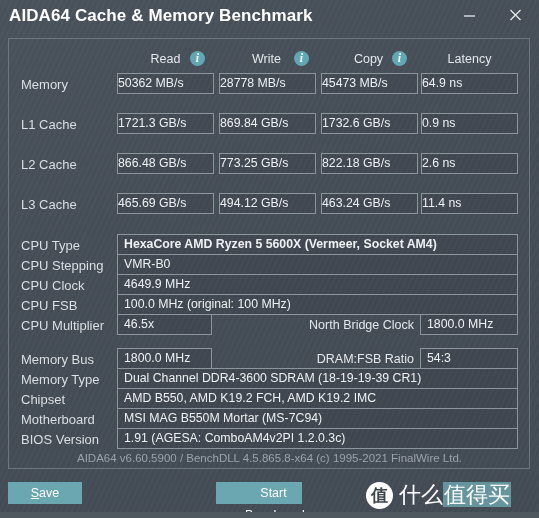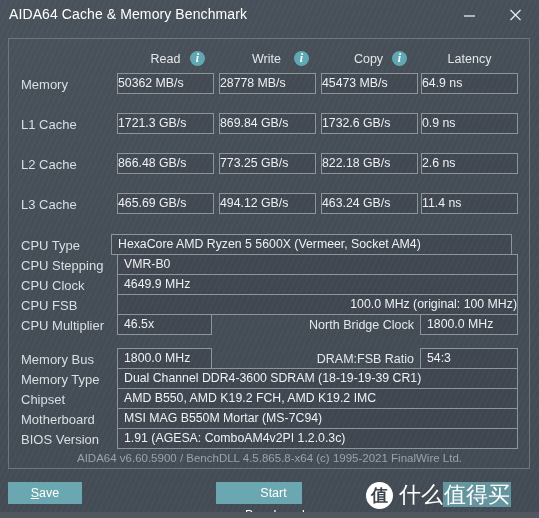--- a/index.html
+++ b/index.html
@@ -26,22 +26,22 @@
 
   
   .titlebar {
     position: absolute;
     left: 0; top: 0;
     width: 539px; height: 32px;
   }
   .title-text {
     position: absolute;
     left: 9px; top: 6px;
-    font-size: 14px;
-    font-weight: normal;
+    font-size: 17px;
+    font-weight: bold;
     letter-spacing: 0.1px;
     color: #ffffff;
     white-space: nowrap;
   }
   .win-btn {
     position: absolute;
     top: 4px;
     width: 24px; height: 22px;
     cursor: default;
   }
@@ -230,30 +230,30 @@
   <div class="vbox bench-box center" style="left:321px; top:153px;">822.18 GB/s</div>
   <div class="vbox bench-box center" style="left:421px; top:153px;">2.6 ns</div>
 
   <div class="row-label" style="top:197px;">L3 Cache</div>
   <div class="vbox bench-box center" style="left:117px; top:193px;">465.69 GB/s</div>
   <div class="vbox bench-box center" style="left:219px; top:193px;">494.12 GB/s</div>
   <div class="vbox bench-box center" style="left:321px; top:193px;">463.24 GB/s</div>
   <div class="vbox bench-box center" style="left:421px; top:193px;">11.4 ns</div>
 
   <div class="row-label" style="top:238px;">CPU Type</div>
-  <div class="vbox left" style="left:111px; top:234px; width:401px;">HexaCore AMD Ryzen 5 5600X  (Vermeer, Socket AM4)</div>
+  <div class="vbox left" style="left:117px; top:234px; width:401px;font-weight:bold;">HexaCore AMD Ryzen 5 5600X  (Vermeer, Socket AM4)</div>
 
   <div class="row-label" style="top:258px;">CPU Stepping</div>
   <div class="vbox left" style="left:117px; top:254px; width:401px;">VMR-B0</div>
 
   <div class="row-label" style="top:278px;">CPU Clock</div>
   <div class="vbox left" style="left:117px; top:274px; width:401px;">4649.9 MHz</div>
 
   <div class="row-label" style="top:298px;">CPU FSB</div>
-  <div class="vbox left" style="left:117px; top:294px; width:401px;text-align:right;">100.0 MHz  (original: 100 MHz)</div>
+  <div class="vbox left" style="left:117px; top:294px; width:401px;">100.0 MHz  (original: 100 MHz)</div>
 
   <div class="row-label" style="top:318px;">CPU Multiplier</div>
   <div class="vbox left" style="left:117px; top:314px; width:95px;">46.5x</div>
   <div class="col-head" style="left:300px; top:318px; width:114px; text-align:right;">North Bridge Clock</div>
   <div class="vbox left" style="left:420px; top:314px; width:98px;">1800.0 MHz</div>
 
   <div class="row-label" style="top:352px;">Memory Bus</div>
   <div class="vbox left" style="left:117px; top:348px; width:95px;">1800.0 MHz</div>
   <div class="col-head" style="left:300px; top:352px; width:114px; text-align:right;">DRAM:FSB Ratio</div>
   <div class="vbox left" style="left:420px; top:348px; width:98px;">54:3</div>

